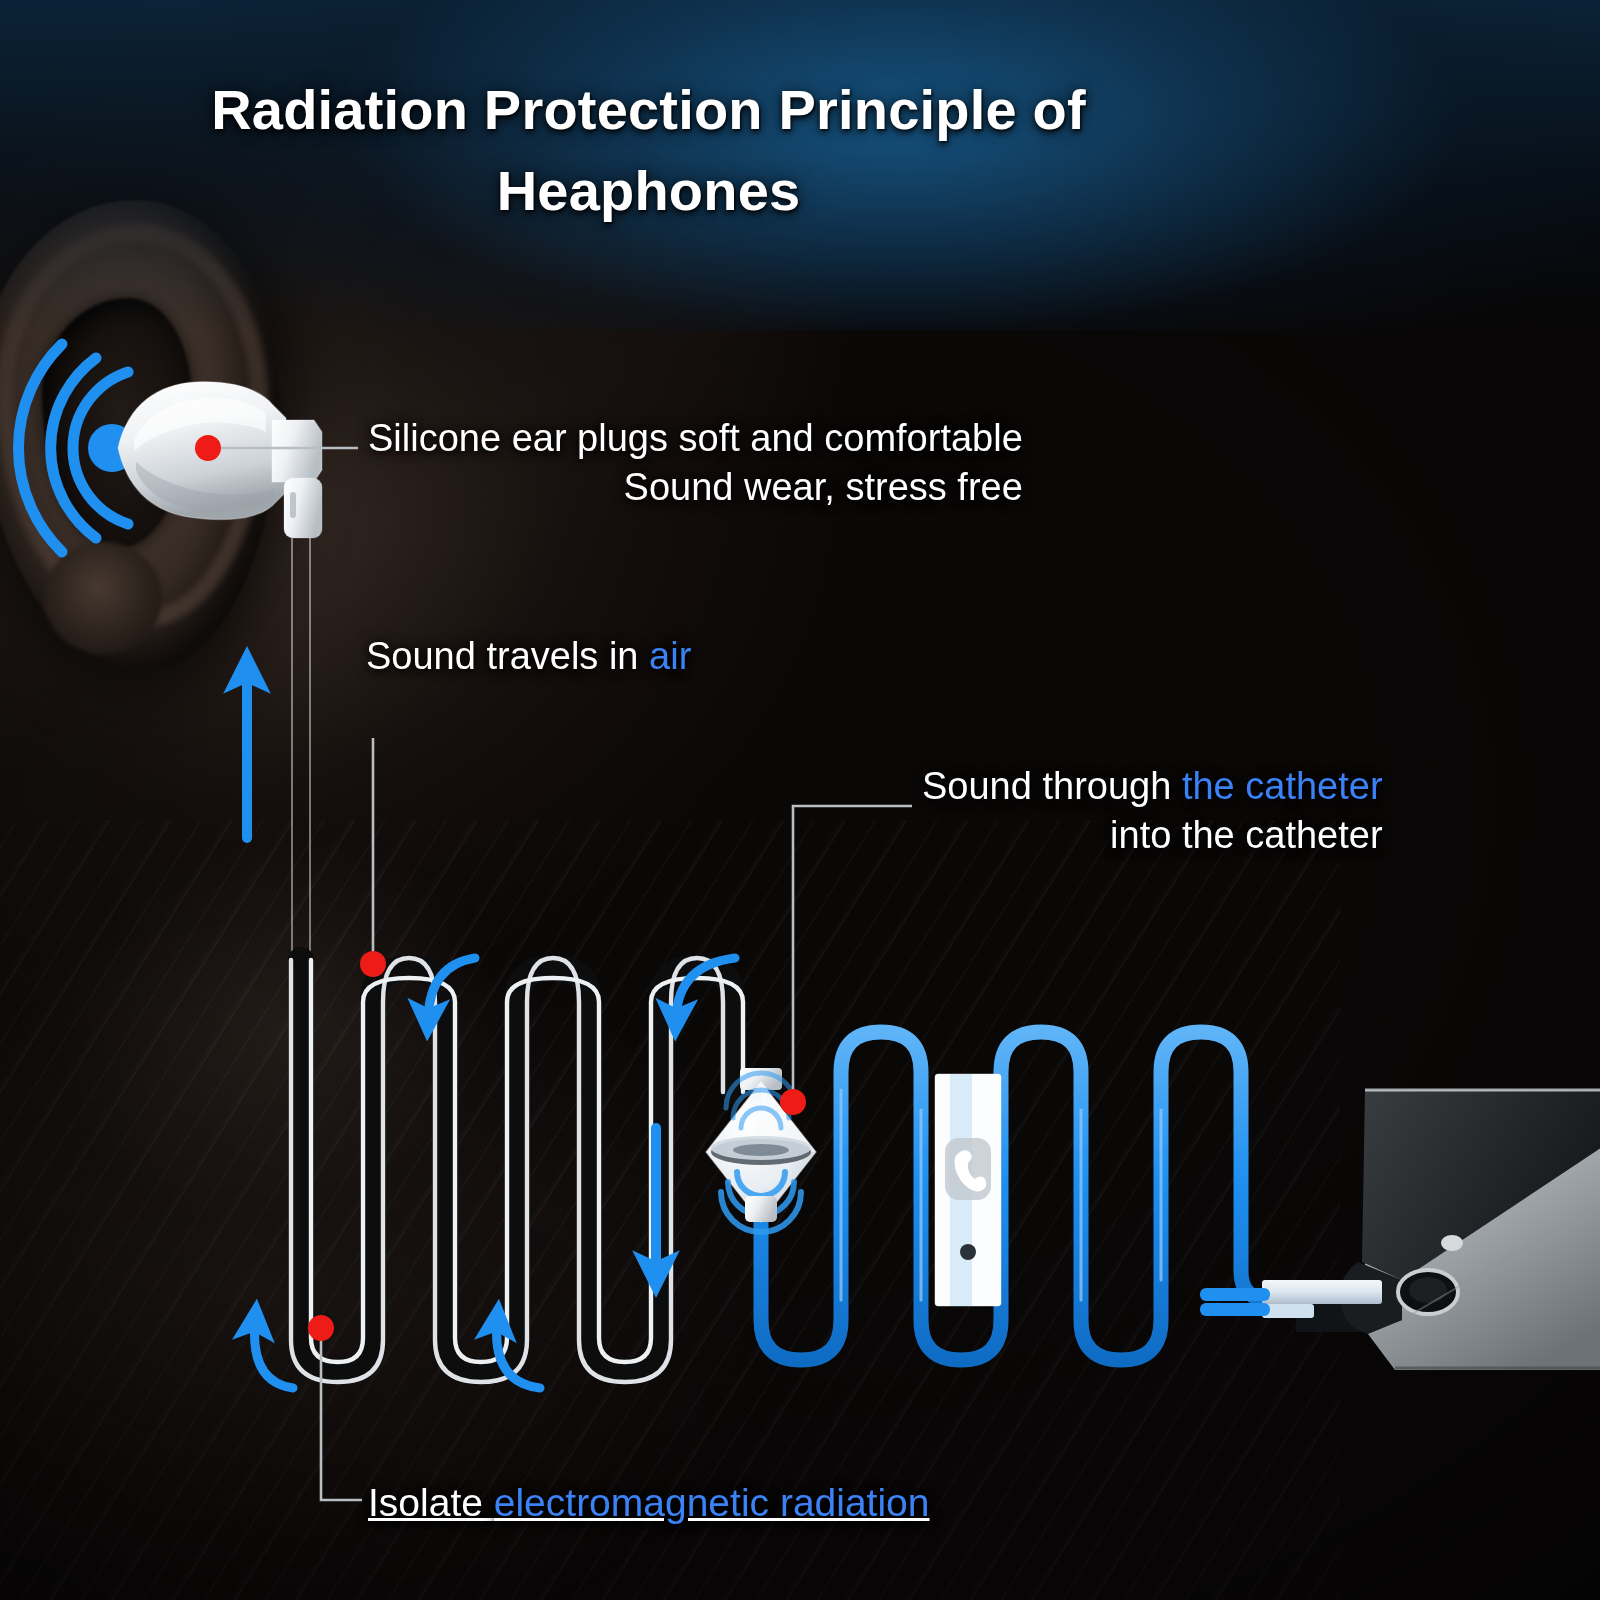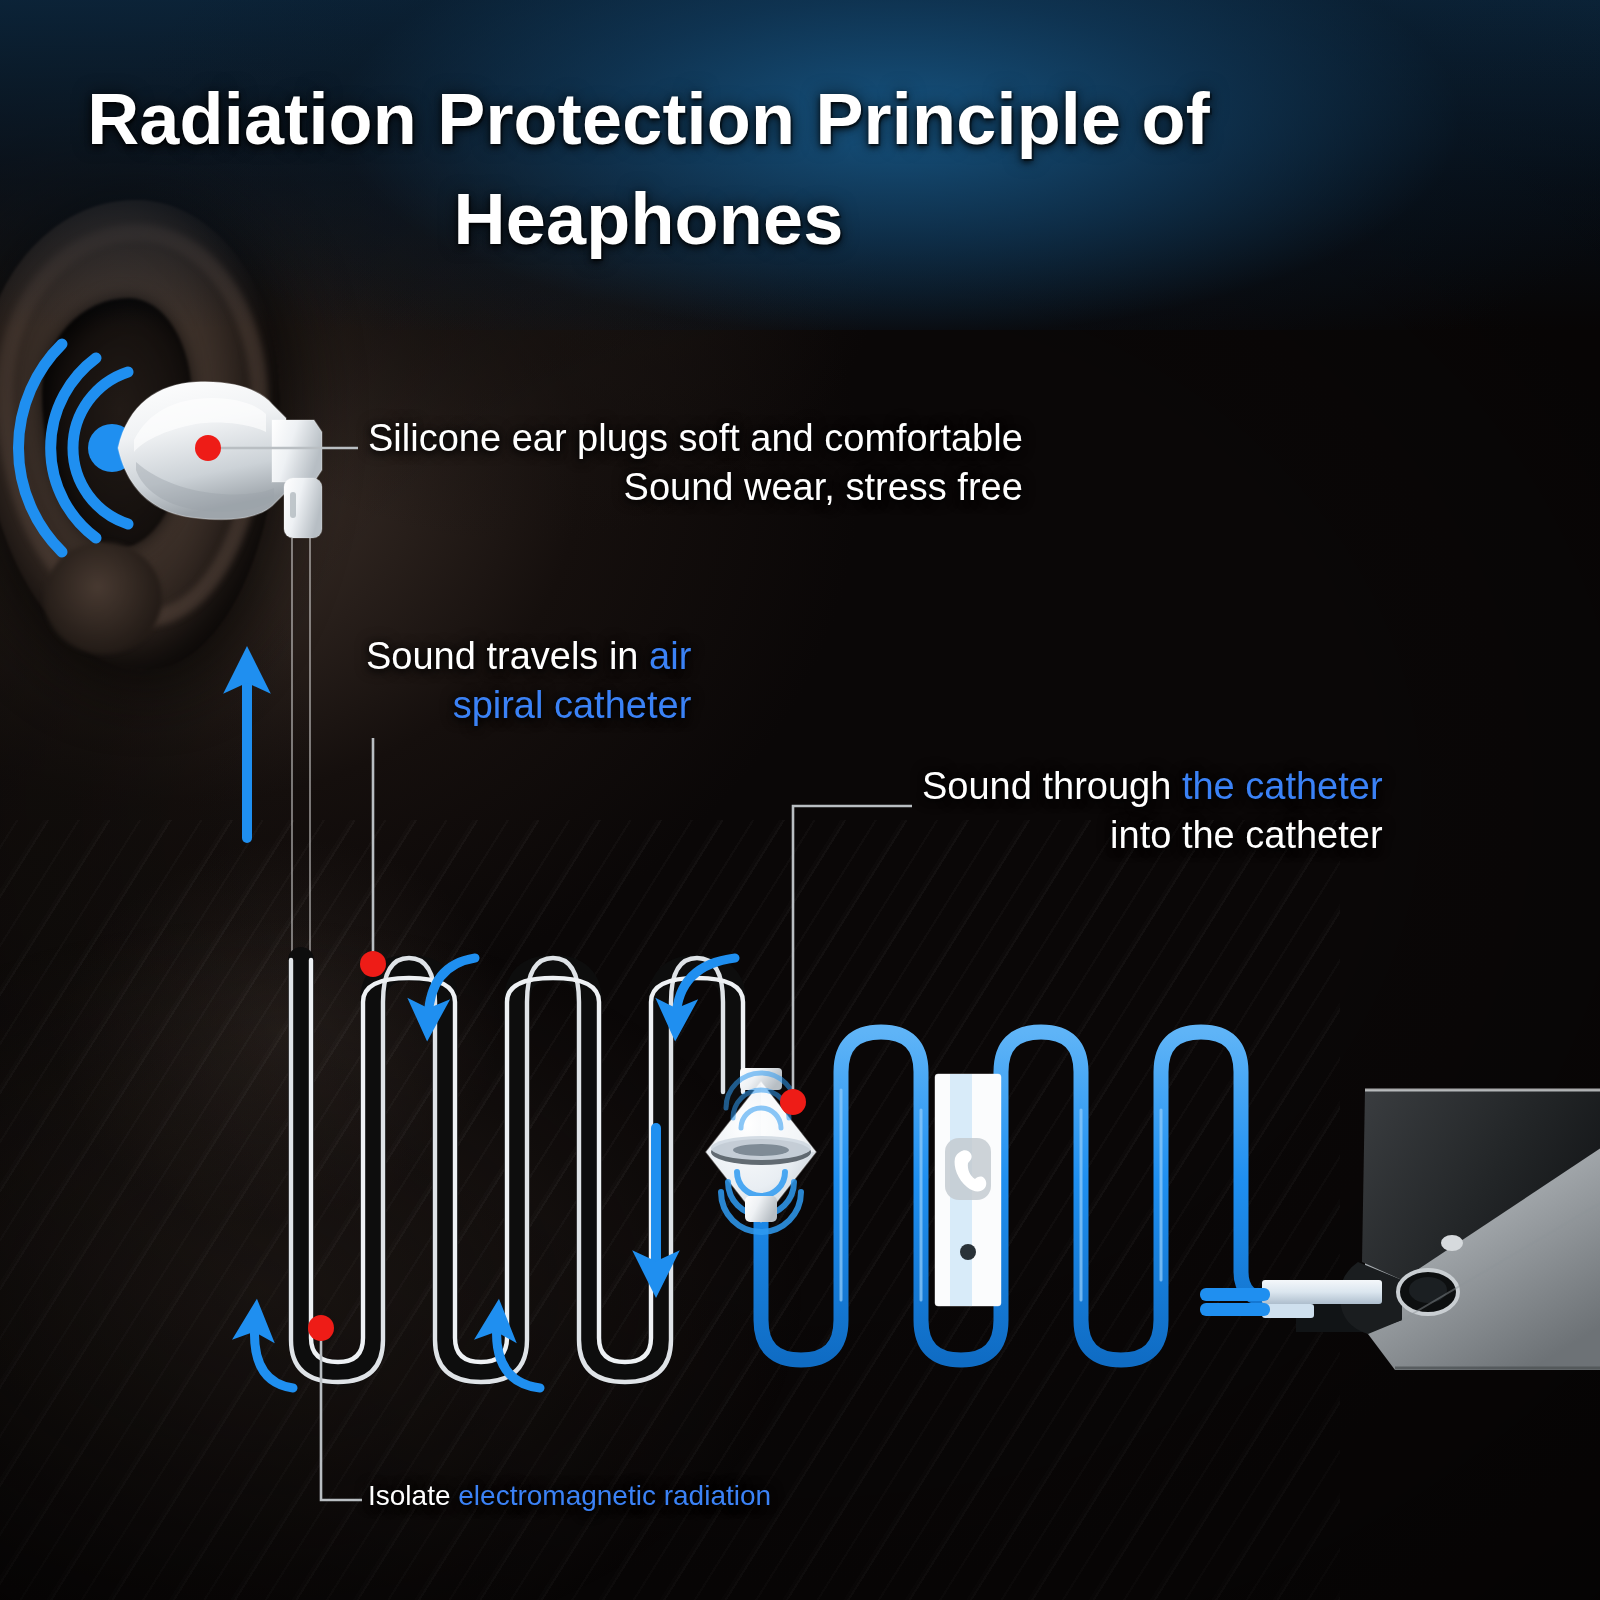--- a/index.html
+++ b/index.html
@@ -78,21 +78,21 @@
   .header-glow {
     position:absolute; left:0; top:0; width:1600px; height:330px;
     background:
       radial-gradient(ellipse 780px 300px at 900px 120px, rgba(23,86,132,.95) 0%, rgba(16,58,92,.72) 40%, rgba(8,24,40,.25) 72%, rgba(0,0,0,0) 100%),
       linear-gradient(180deg, rgba(12,40,64,.85) 0%, rgba(8,26,44,.45) 55%, rgba(0,0,0,0) 100%);
   }
   .title {
     position:absolute; left:0; top:78px; width:1297px;
     text-align:center;
     color:#ffffff;
-    font-size:72px; font-weight:bold; line-height:1.16;
+    font-size:56px; font-weight:bold; line-height:1.16;
     letter-spacing:.2px;
     text-shadow: 0 3px 6px rgba(0,0,0,.85), 0 0 18px rgba(0,0,0,.6), 2px 2px 0 rgba(0,0,0,.35);
   }
   .title .l2 { display:block;margin-top:16px; }
 
   
   svg.overlay { position:absolute; left:0; top:0; width:1600px; height:1600px; }
 
   
   .lbl {
@@ -102,21 +102,21 @@
     font-weight:400;
     line-height:1.28;
     text-shadow: 0 2px 7px rgba(0,0,0,.95), 0 0 14px rgba(0,0,0,.8);
     white-space:nowrap;
     text-align:right;
   }
   .lbl .hl { color:#3b82f6; }
   .lbl-plugs { left:368px; top:414px; }
   .lbl-air   { left:366px; top:632px; }
   .lbl-spk   { left:922px; top:762px; }
-  .lbl-iso   { left:368px; top:1478px; font-size:28px; }
+  .lbl-iso   { left:368px; top:1478px; font-size:39px;text-decoration:underline; }
 </style>
 </head>
 <body>
 
 <div id="stage">
 
   <div class="bg-layer bg-base"></div>
   <div class="bg-layer bg-hair"></div>
   <div class="bg-collar"></div>
   <div class="bg-jacket"></div>
@@ -439,21 +439,20 @@
     </g>
   </svg>
 
   <div class="lbl lbl-plugs">
     <div>Silicone ear plugs soft and comfortable</div>
     <div>Sound wear, stress free</div>
   </div>
 
   <div class="lbl lbl-air">
     <div><span>Sound travels in </span><span class="hl">air</span></div>
-    <div class="hl">spiral catheter</div>
   </div>
 
   <div class="lbl lbl-spk">
     <div><span>Sound through </span><span class="hl">the catheter</span></div>
     <div>into the catheter</div>
   </div>
 
   <div class="lbl lbl-iso">
     <span>Isolate </span><span class="hl">electromagnetic radiation</span>
   </div>

